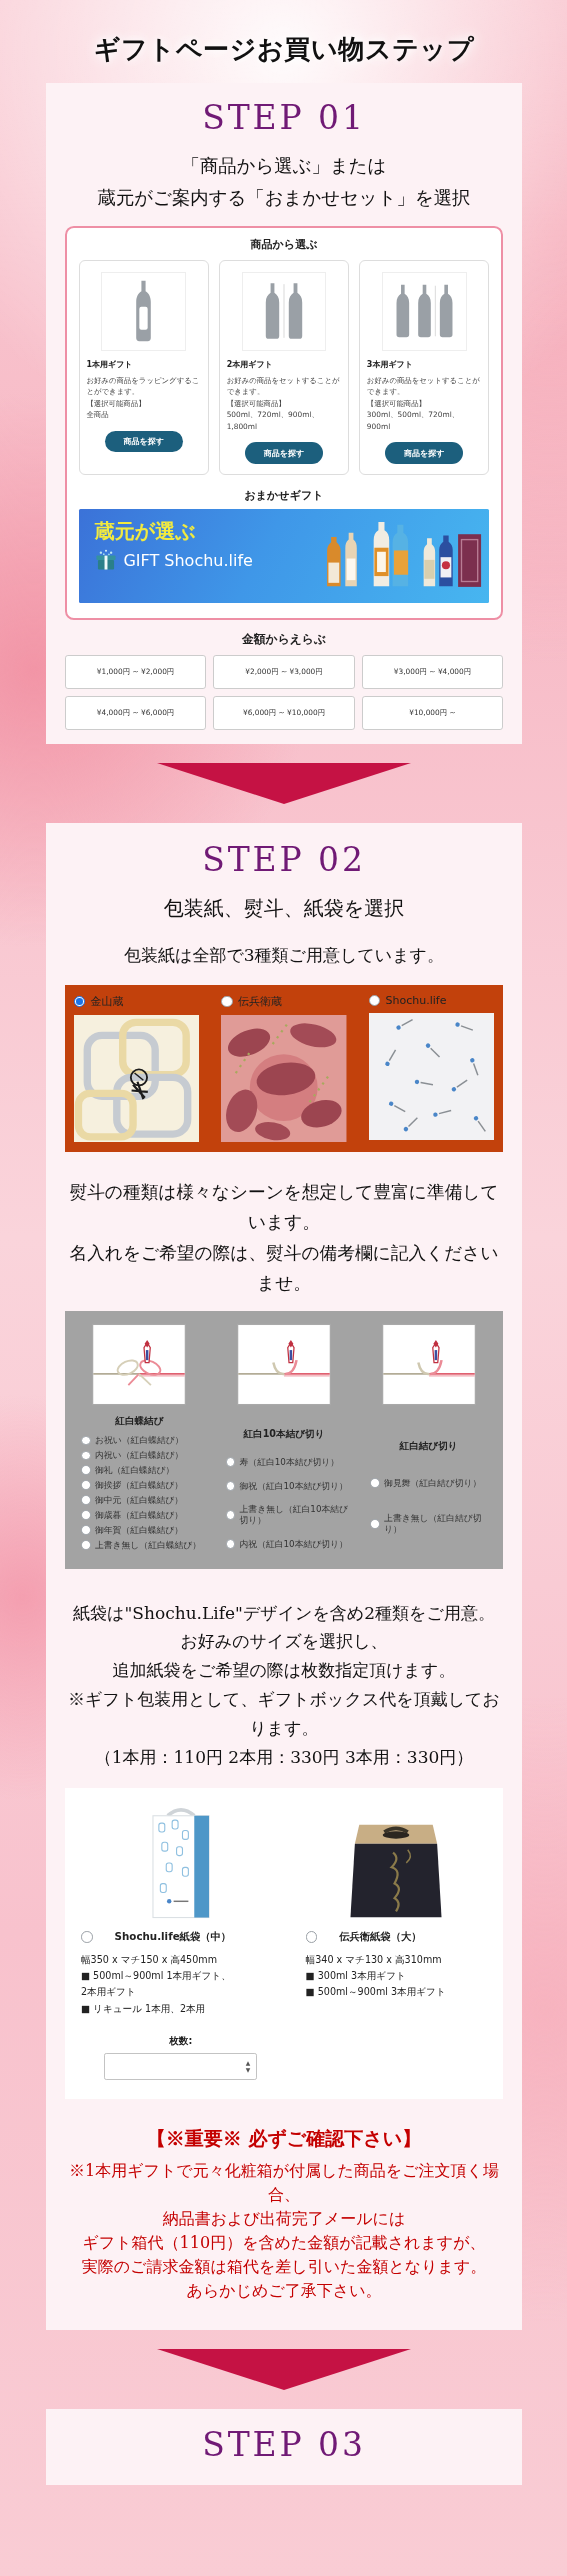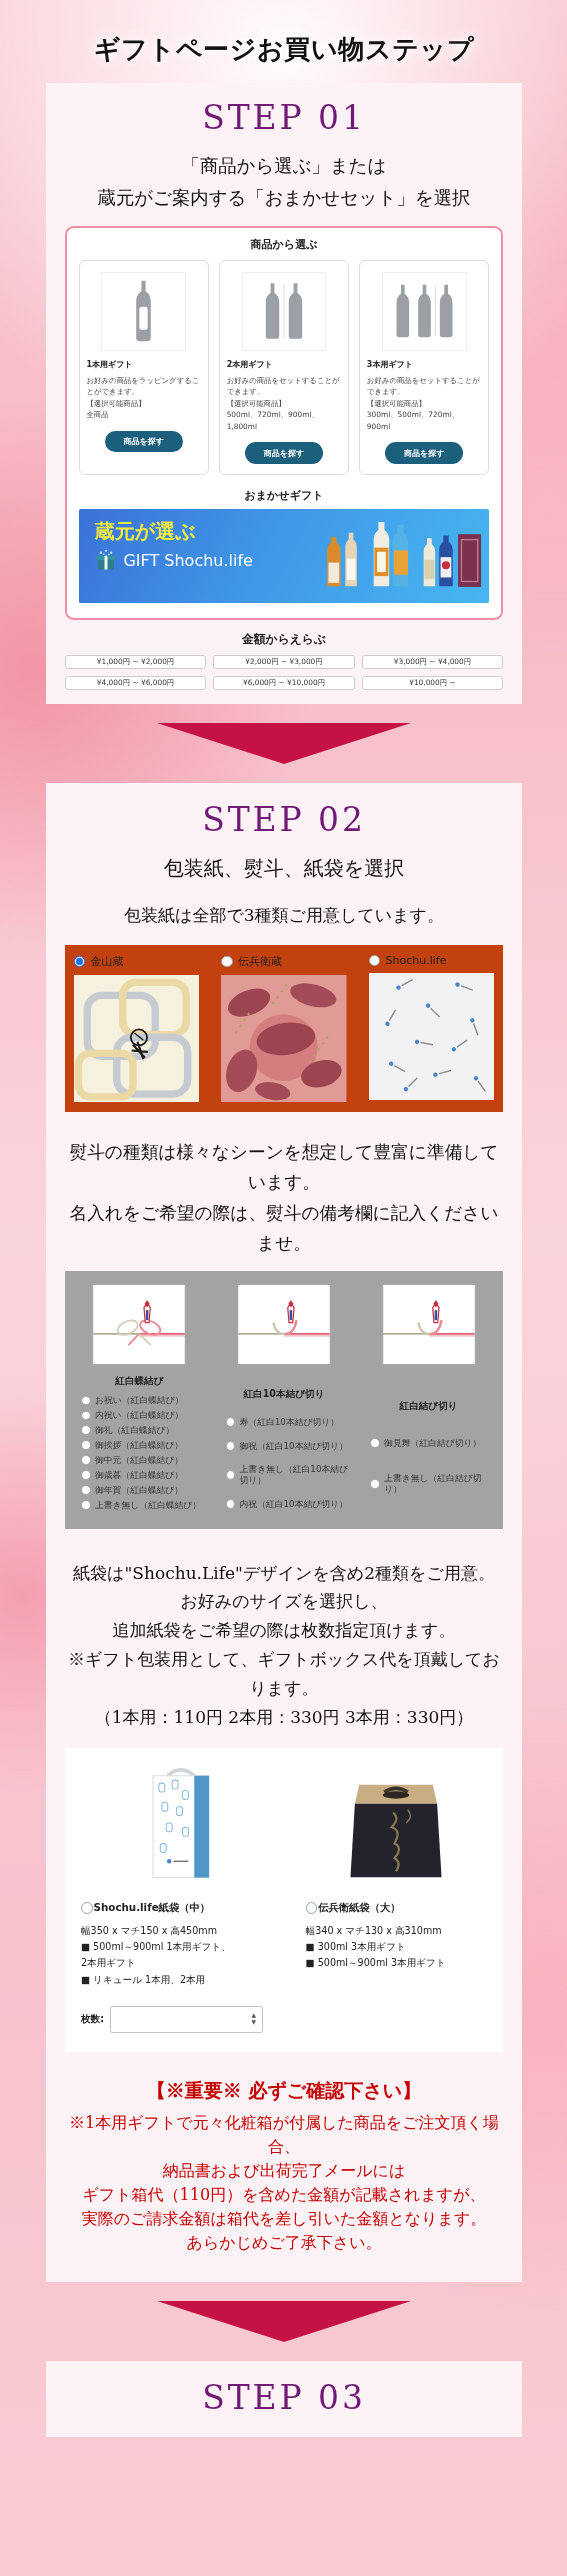--- a/index.html
+++ b/index.html
@@ -36,21 +36,21 @@
     padding:5.2px 19px;font-size:8px;font-weight:700;font-family:inherit;cursor:pointer;}
   .omakase-title{margin-top:13.3px;}
   .banner{position:relative;margin-top:5.9px;height:85px;overflow:hidden;border-radius:1.5px;
     background:linear-gradient(118deg,#3b72d8 0%,#3f97e8 45%,#47b6f0 100%);padding:8.8px 0 0 16px;}
   .banner-l1{color:#f2ea3f;font-weight:800;font-size:20px;line-height:1.3;}
   .banner-l2{color:#f2ea3f;font-weight:800;font-size:19px;line-height:1.25;}
   .banner-brand{display:flex;align-items:center;gap:6.6px;margin-top:5.2px;color:#fff;font-size:16px;font-weight:500;}
   .banner-bottles{position:absolute;right:5.9px;top:8.8px;}
   .price-title{margin-top:11.8px;font-size:11.8px;}
   .price-grid{display:grid;grid-template-columns:repeat(3,1fr);gap:6.6px 7.4px;margin-top:7.4px;}
-  .price-btn{background:#fff;border:0.7px solid #ccc;border-radius:2.9px;height:14px;font-size:7.4px;color:#333;
+  .price-btn{background:#fff;border:0.7px solid #ccc;border-radius:2.9px;height:34px;font-size:7.4px;color:#333;
     display:flex;align-items:center;justify-content:center;font-family:inherit;cursor:pointer;}
   .arrow-down{width:0;height:0;border-left:127px solid transparent;border-right:127px solid transparent;
     border-top:41px solid #c51244;margin:19px auto;}
   .panel2{padding:17.7px 19px 26.5px;}
   .lead-step2{font-size:20px;margin-top:16px;}
   .note{font-family:"DejaVu Serif","Liberation Serif",serif;font-size:17px;color:#111;text-align:center;}
   .wrap-note{margin-top:22px;}
   .wrap-card{background:#c2410c;margin-top:17.7px;padding:9.6px 8.8px 10.3px;display:flex;gap:22px;}
   .wrap-col{flex:1;}
   .radio-row{display:flex;align-items:center;gap:5.2px;font-size:11px;color:#222;}
@@ -65,23 +65,23 @@
   .noshi-title{font-weight:700;font-size:9.6px;color:#222;}
   .noshi-list{margin-top:7.4px;text-align:left;padding-left:7.4px;}
   .opt{display:flex;align-items:center;gap:4.4px;font-size:8.8px;color:#333;line-height:1.2;margin-top:4.4px;}
   .opt .radio{width:7.4px;height:7.4px;border-width:1.1px;} .mt30{margin-top:22px;} .mt46{margin-top:34px;}
   .bag-notes{margin-top:29.5px;}
   .bag-note{font-family:"DejaVu Serif","Liberation Serif",serif;font-size:17px;color:#111;text-align:center;line-height:1.7;}
   .bag-card{background:#fff;margin-top:16px;padding:13.3px 16px 19px;display:flex;gap:25px;}
   .bag-col{flex:1.1;}
   .bag-col2{flex:1;padding-top:19px;}
   .bag-img{text-align:center;}
-  .bag-label{display:flex;align-items:center;gap:1px;font-size:10.3px;font-weight:700;color:#222;margin-top:22px;}
+  .bag-label{display:flex;align-items:center;gap:22px;font-size:10.3px;font-weight:700;color:#222;margin-top:11px;}
   .bag-specs{font-size:9.6px;color:#222;line-height:1.7;margin-top:7.4px;}
-  .qty-row{display:flex;align-items:center;gap:5.9px;margin-top:17.7px;}
+  .qty-row{display:flex;align-items:center;gap:5.9px;margin-top:17.7px;flex-direction:column;}
   .qty-label{font-weight:700;font-size:9.6px;color:#222;}
   .select{width:151px;height:25px;border:0.7px solid #c3c3c3;border-radius:2.2px;background:#fff;position:relative;cursor:pointer;}
   .select .spin{position:absolute;right:5.9px;top:5.9px;font-size:5.9px;line-height:6.6px;color:#555;text-align:center;}
   .important-title{margin-top:26.5px;font-family:"DejaVu Serif","Liberation Serif",serif;font-weight:700;
     font-size:19px;color:#c40000;text-align:center;}
   .important-line{font-family:"DejaVu Serif","Liberation Serif",serif;font-size:16px;color:#c40000;
     text-align:center;line-height:1.5;}
   .important-lines{margin-top:7.4px;}
   .panel3{padding:17.7px 19px 20.6px;}
   .step3-line{font-family:"DejaVu Serif","Liberation Serif",serif;font-size:19px;color:#111;text-align:center;line-height:1.85;}

